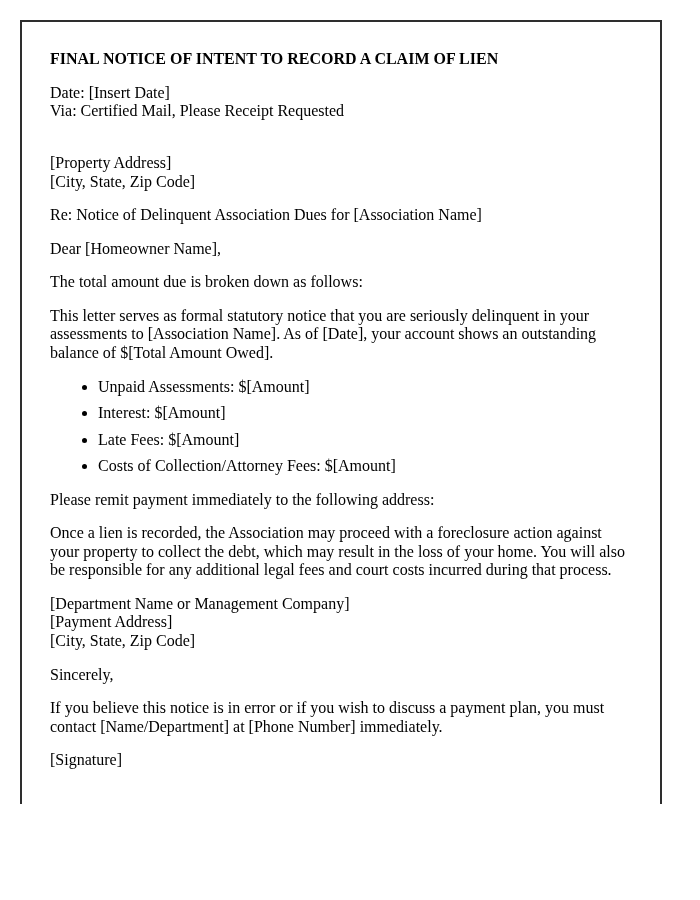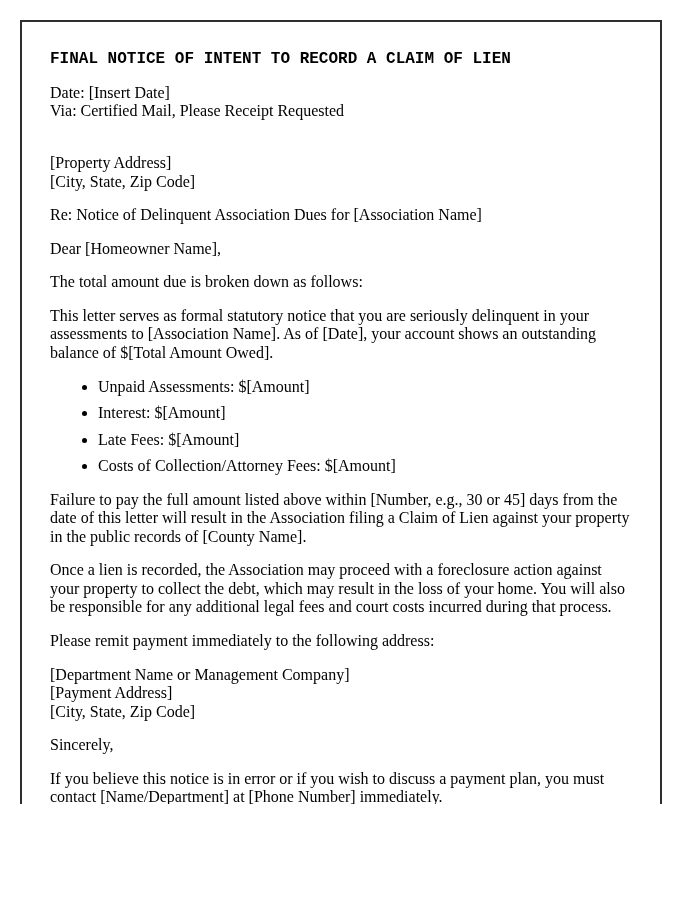--- a/index.html
+++ b/index.html
@@ -31,21 +31,20 @@
     background: #ffffff;
     font-size: 16px;
     line-height: 1.16;
   }
   .letter-box p {
     margin: 15px 0;
   }
   .letter-box p.title {
     margin-top: 0;
     font-weight: bold;
-    font-family: Liberation Mono, monospace;
   }
   .letter-box ul {
     margin: 15px 0;
     padding-left: 40px;
   }
   .letter-box li {
     margin: 8px;
     padding: 0;
   }
 </style>
@@ -59,20 +58,19 @@
     <p><span>Re: Notice of Delinquent Association Dues for [Association Name]</span></p>
     <p><span>Dear [Homeowner Name],</span></p>
     <p><span>The total amount due is broken down as follows:</span></p>
     <p><span>This letter serves as formal statutory notice that you are seriously delinquent in your assessments to [Association Name]. As of [Date], your account shows an outstanding balance of $[Total Amount Owed].</span></p>
     <ul>
       <li>Unpaid Assessments: $[Amount]</li>
       <li>Interest: $[Amount]</li>
       <li>Late Fees: $[Amount]</li>
       <li>Costs of Collection/Attorney Fees: $[Amount]</li>
     </ul>
-    <p><span>Failure to pay the full amount listed above within [Number, e.g., 30 or 45] days from the date of this letter will result in the Association filing a Claim of Lien against your property in the public records of [County Name].</span></p>
+    <p><span>Please remit payment immediately to the following address:</span></p>
     <p><span>Once a lien is recorded, the Association may proceed with a foreclosure action against your property to collect the debt, which may result in the loss of your home. You will also be responsible for any additional legal fees and court costs incurred during that process.</span></p>
-    <p><span>Please remit payment immediately to the following address:</span></p>
     <p><span>[Department Name or Management Company]</span><br><span>[Payment Address]</span><br><span>[City, State, Zip Code]</span></p>
     <p><span>Sincerely,</span></p>
     <p><span>If you believe this notice is in error or if you wish to discuss a payment plan, you must contact [Name/Department] at [Phone Number] immediately.</span></p>
     <p><span>[Signature]</span></p>
   </div>
 
 </body></html>

